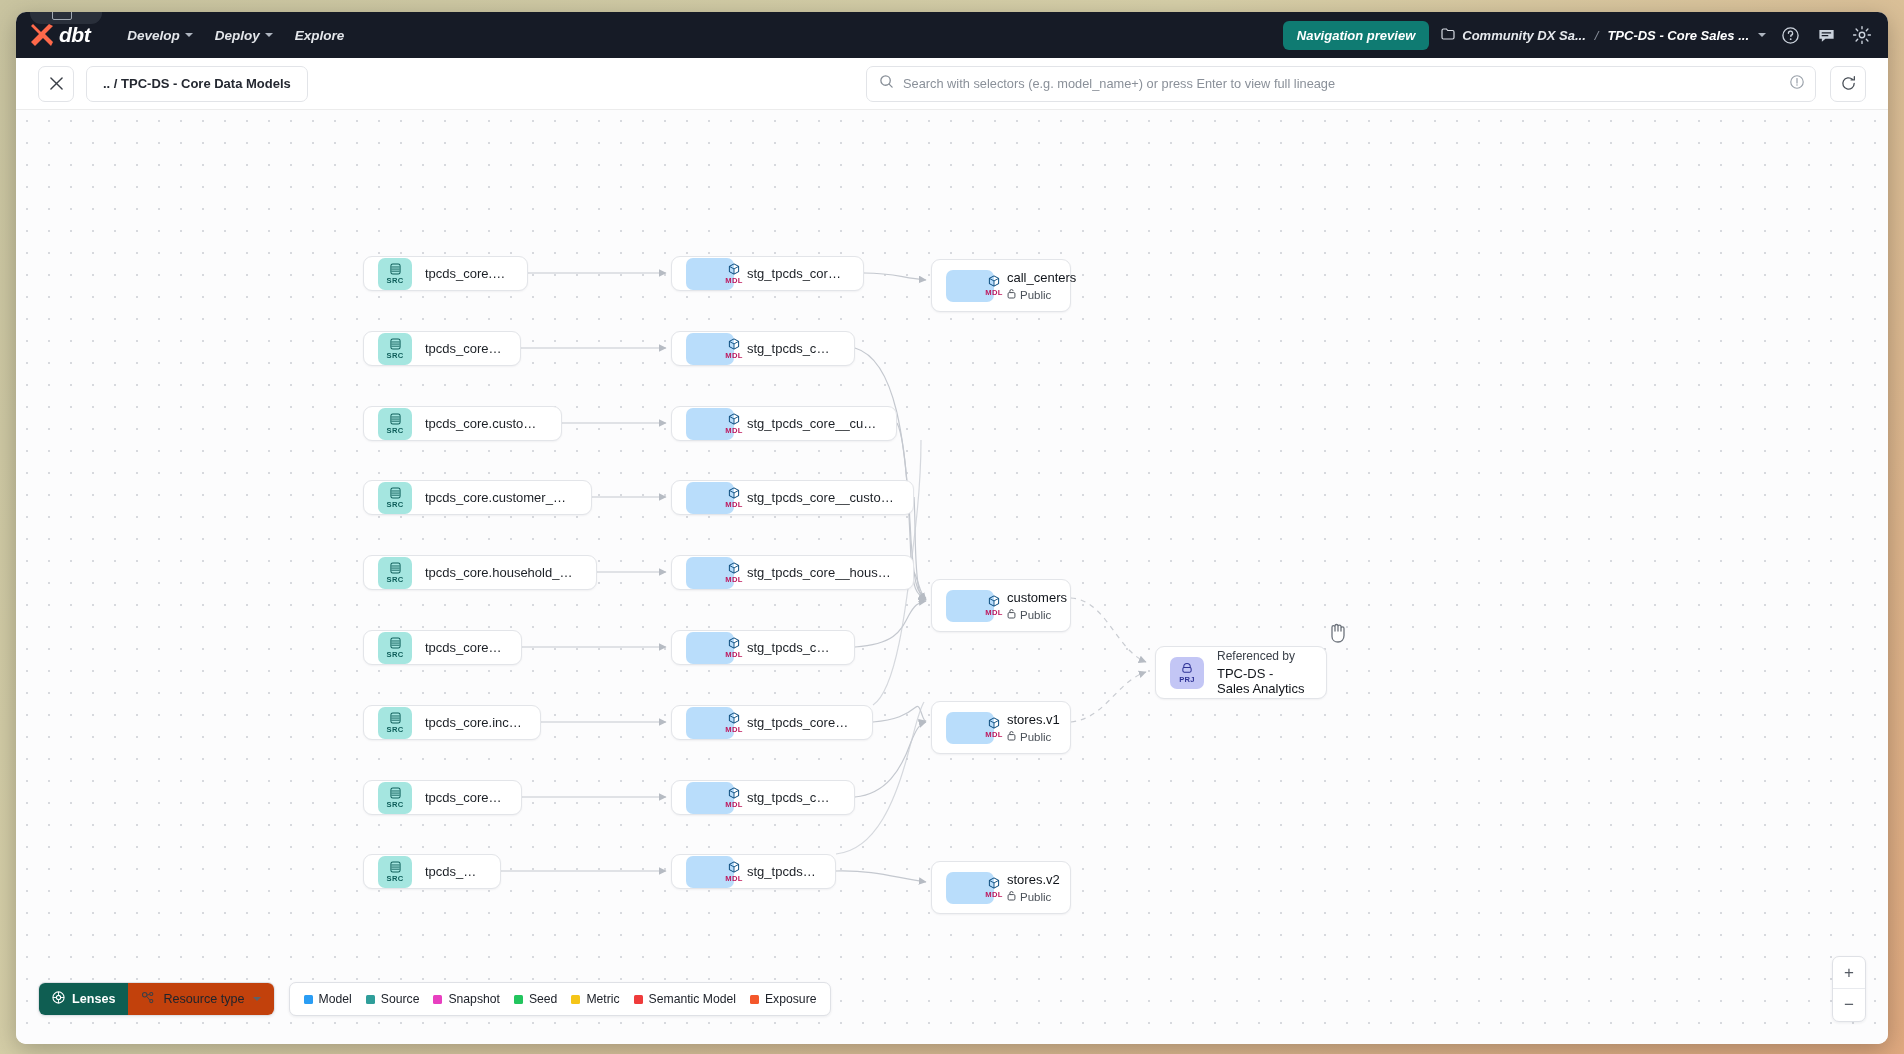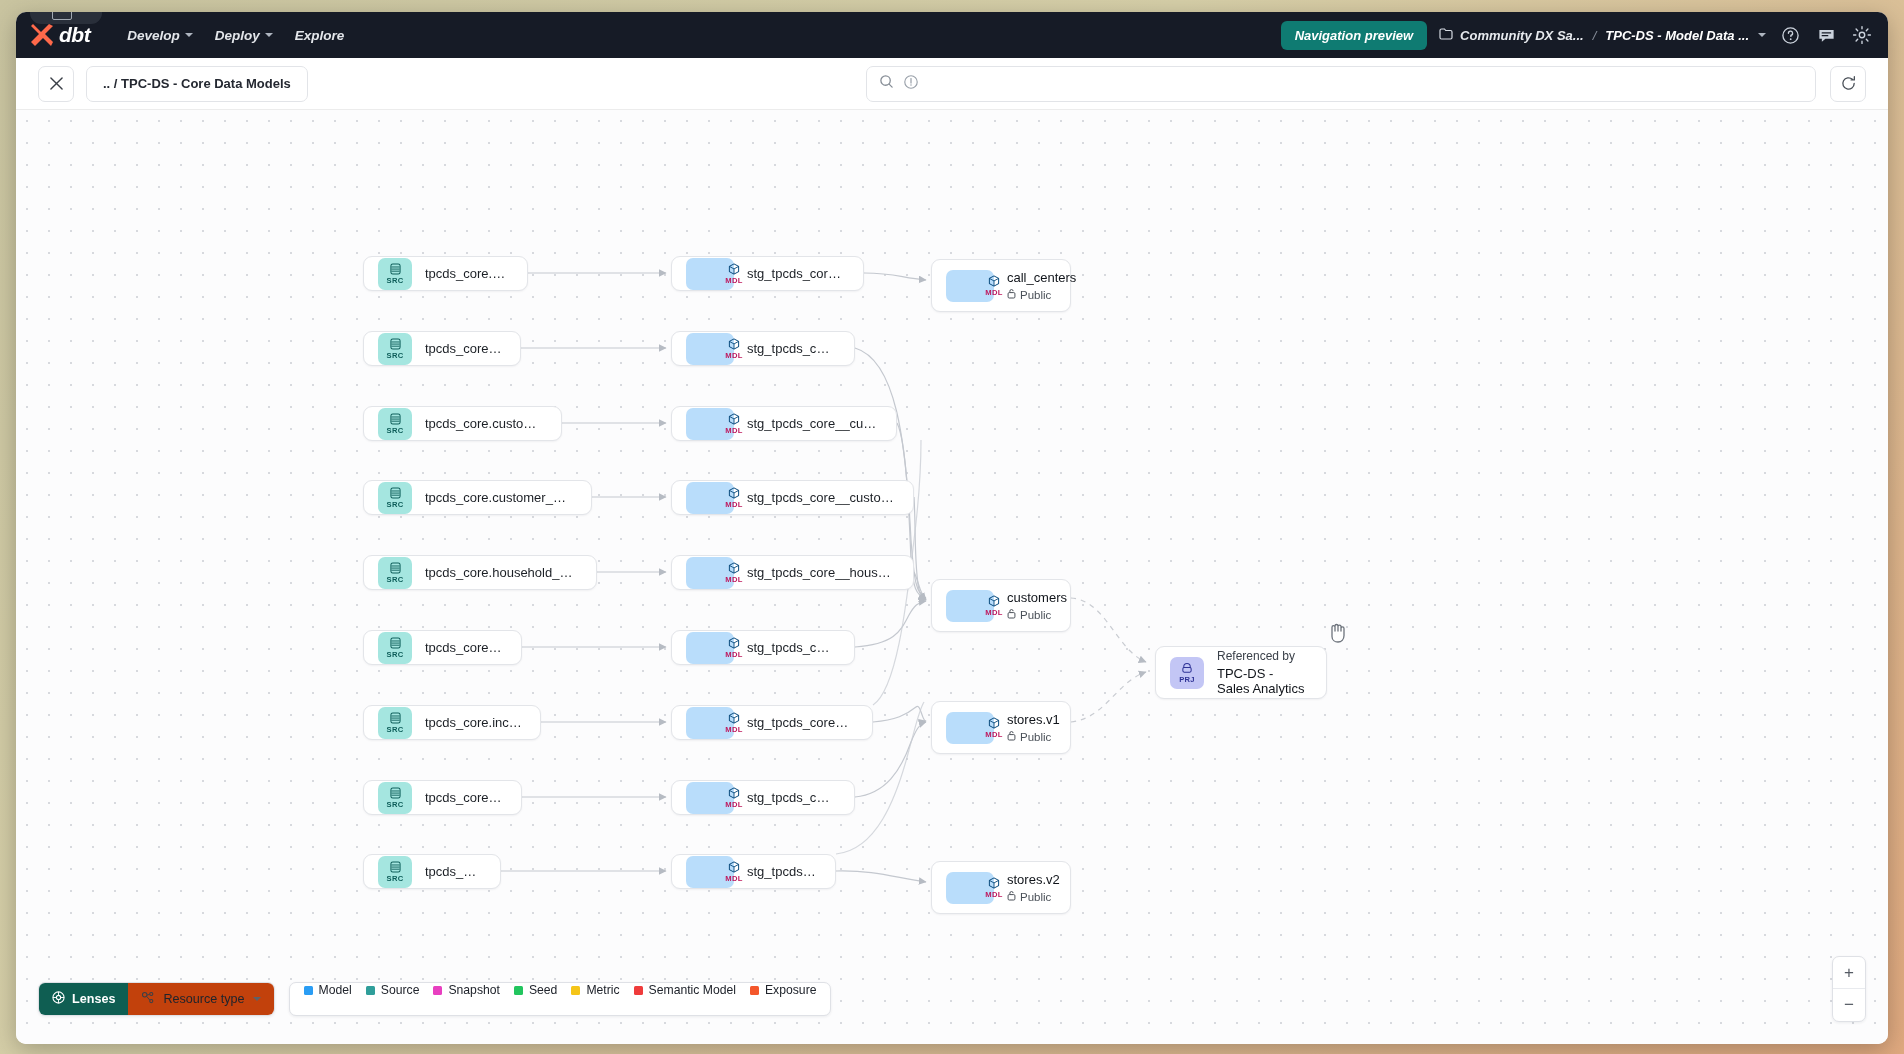--- a/index.html
+++ b/index.html
@@ -146,21 +146,21 @@
   .lens-btn {
     background: #0f5e52; color: #fff; height: 100%; display: flex; align-items: center;
     gap: 7px; padding: 0 13px; font-size: 12.6px; font-weight: 600; cursor: pointer;
   }
   .restype-btn {
     height: 100%; display: flex; align-items: center; gap: 8px; padding: 0 13px;
     font-size: 12.6px; color: #20242c; cursor: pointer; background: #c2410c;
   }
   .legend {
     height: 34px; background: #fff; border: 1px solid #dfe1e6; border-radius: 7px;
-    display: flex; align-items: flex-start; gap: 14px; padding: 0 14px;
+    display: flex; align-items: center; gap: 14px; padding: 0 14px;
     box-shadow: 0 1px 3px rgba(16,24,40,.07);
   }
   .leg { display: flex; align-items: center; gap: 6px; font-size: 12.2px; color: #20242c; white-space: nowrap; }
   .swatch { width: 9px; height: 9px; border-radius: 1.5px; }
 
   .zoomctl {
     position: absolute; right: 22px; bottom: 22px; width: 34px;
     border: 1px solid #dfe1e6; border-radius: 7px; background: #fff; overflow: hidden; z-index: 5;
     box-shadow: 0 1px 3px rgba(16,24,40,.07);
   }
@@ -206,21 +206,21 @@
       <div class="navprev-btn">Navigation preview</div>
 
       <div class="bc">
         <span>
           <svg width="14" height="12" viewBox="0 0 14 12" fill="none">
             <path d="M1 2.5A1.5 1.5 0 0 1 2.5 1h3l1.2 1.5H11.5A1.5 1.5 0 0 1 13 4v5.5A1.5 1.5 0 0 1 11.5 11h-9A1.5 1.5 0 0 1 1 9.5V2.5Z" stroke="#d7dce3" stroke-width="1.2"></path>
           </svg>
         </span>
         <span class="dim">Community DX Sa...</span>
         <span class="sep">/</span>
-        <span class="proj">TPC-DS - Model Data ...</span>
+        <span class="proj">TPC-DS - Core Sales ...</span>
         <span class="caret" style="margin-left:2px"></span>
       </div>
 
       <div class="icobtn">
         <svg width="19" height="19" viewBox="0 0 20 20" fill="none">
           <circle cx="10" cy="10" r="8" stroke="#cbd2dc" stroke-width="1.4"></circle>
           <path d="M7.8 7.6a2.2 2.2 0 1 1 2.6 2.2v1.2" stroke="#cbd2dc" stroke-width="1.4" stroke-linecap="round"></path>
           <circle cx="10.2" cy="13.9" r=".95" fill="#cbd2dc"></circle>
         </svg>
       </div>
@@ -248,20 +248,21 @@
     <div class="crumb-pill">.. / TPC-DS - Core Data Models</div>
 
     <div class="search-wrap">
       <div class="search-box">
         <span>
           <svg width="15" height="15" viewBox="0 0 16 16" fill="none">
             <circle cx="7" cy="7" r="5" stroke="#878e97" stroke-width="1.4"></circle>
             <path d="M10.8 10.8 14 14" stroke="#878e97" stroke-width="1.4" stroke-linecap="round"></path>
           </svg>
         </span>
+        <input type="text" value="" placeholder="Search with selectors (e.g. model_name+) or press Enter to view full lineage" style="">
         <span>
           <svg width="16" height="16" viewBox="0 0 18 18" fill="none">
             <circle cx="9" cy="9" r="7" stroke="#9aa1aa" stroke-width="1.3"></circle>
             <path d="M9 5.2v5" stroke="#9aa1aa" stroke-width="1.4" stroke-linecap="round"></path>
             <circle cx="9" cy="12.4" r=".85" fill="#9aa1aa"></circle>
           </svg>
         </span>
       </div>
       <div class="tb-right">
         <div class="sq-btn">

